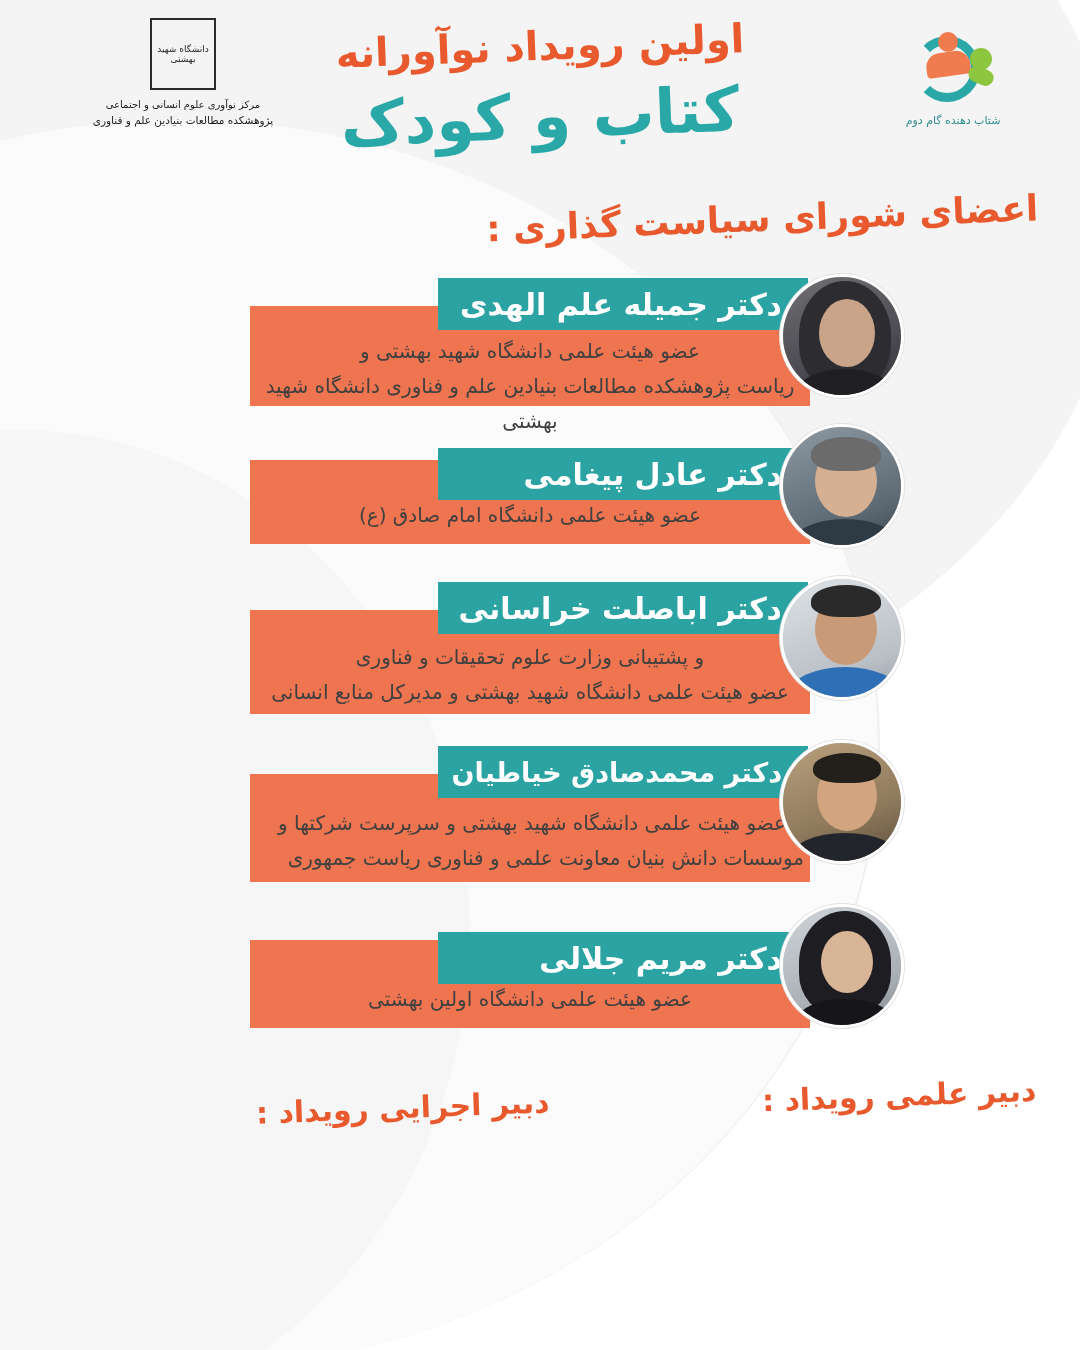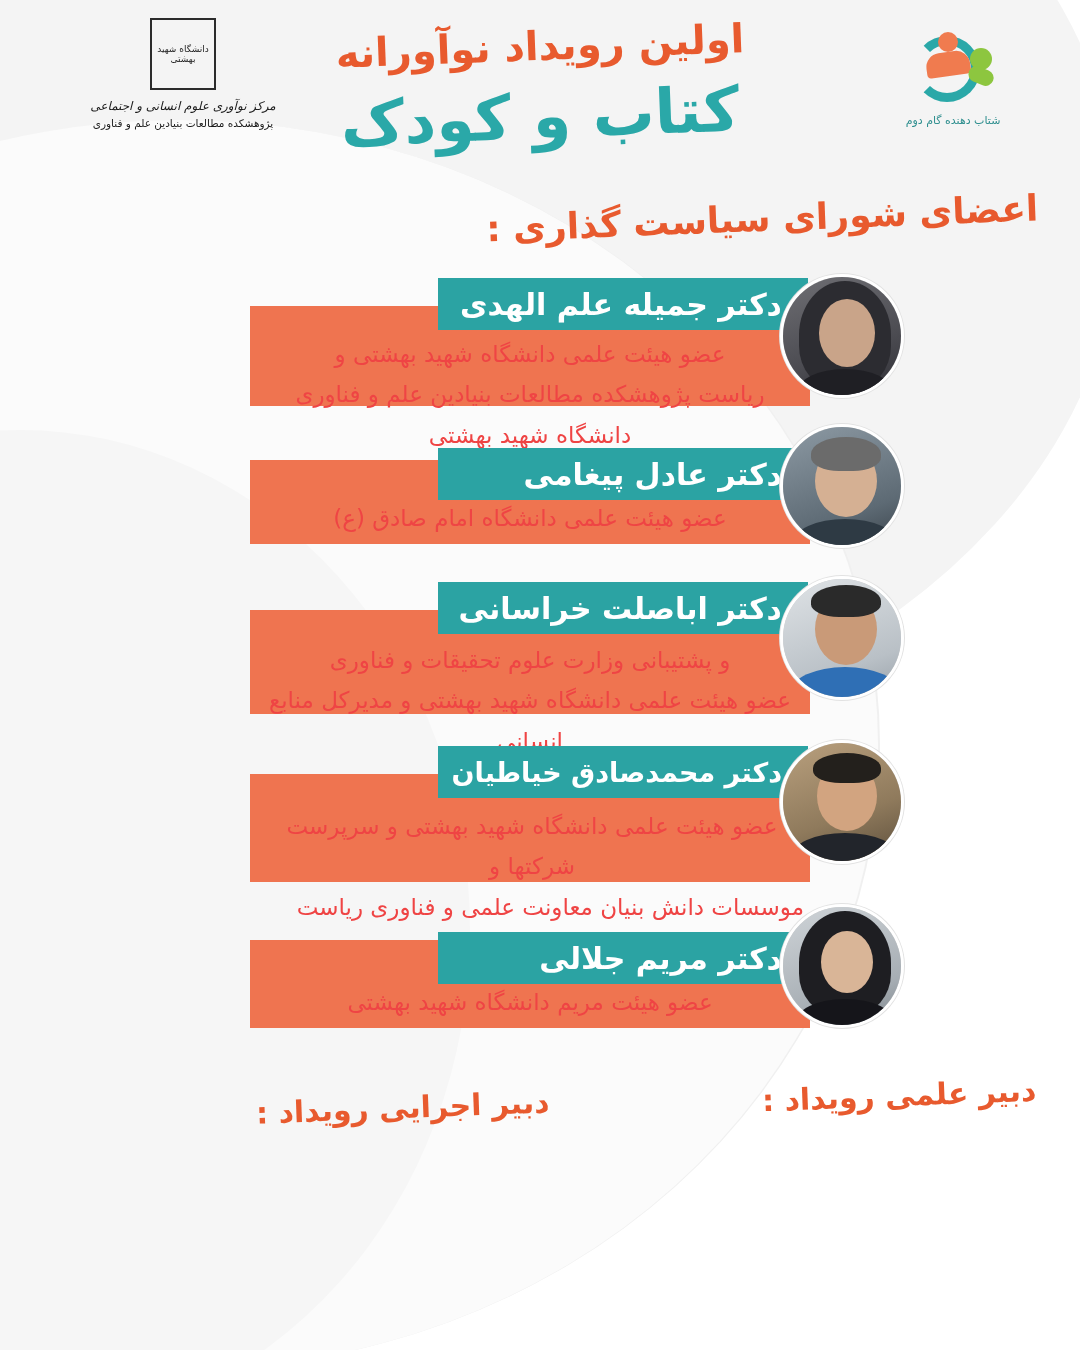--- a/index.html
+++ b/index.html
@@ -51,21 +51,21 @@
   }
   .logo-left .crest {
     width: 66px; height: 72px; margin: 0 auto;
     border: 2px solid #2b2b2b;
     display: flex; align-items: center; justify-content: center;
     font-size: 9px; line-height: 1.15; color: #1d1d1d;
     text-align: center; padding: 3px;
     font-family: "DejaVu Sans", sans-serif;
   }
   .logo-left .l1 {
-    font-size: 12px; color: #1b1b1b; margin-top: 9px; letter-spacing: .2px; font-style: italic;
+    font-size: 10px; color: #1b1b1b; margin-top: 9px; letter-spacing: .2px;
   }
   .logo-left .l2 {
     font-size: 10.5px; color: #1b1b1b; margin-top: 4px;
   }
 
   .logo-right {
     position: absolute; top: 32px; right: 52px;
     width: 150px; text-align: center;
   }
   .logo-right .mark {
@@ -144,22 +144,22 @@
     background: #2ba3a3;
     height: 52px;
     display: flex; align-items: center;
     justify-content: flex-start;
     padding-right: 26px;
     color: #ffffff;
     font-size: 30px; font-weight: bold;
   }
   .member .desc {
     position: absolute;
-    color: #ef4444;
-    font-size: 23px;
+    color: #404040;
+    font-size: 20px;
     line-height: 1.75;
     text-align: right;
     padding-right: 0;
   }
   .member .photo {
     position: absolute;
     width: 124px; height: 124px;
     border-radius: 50%;
     background: #cfcfcf;
     overflow: hidden;
@@ -293,21 +293,21 @@
         <div class="p-body" style="left:8px; top:90px; width:108px; height:48px; background:#22252b;"></div>
       </div>
     </div>
 
     <div class="member" style="height:140px;">
       <div class="orange-band" style="left:250px; top:30px; width:560px; height:88px;"></div>
       <div class="teal-band" style="left:438px; top:2px; width:370px;margin-top:20px;">
         <span>دکتر مریم جلالی</span>
       </div>
       <div class="desc" style="left:258px; top:72px; width:544px;">
-        <div style="text-align:center;">عضو هیئت مریم دانشگاه شهید بهشتی</div>
+        <div style="text-align:center;">عضو هیئت علمی دانشگاه اولین بهشتی</div>
       </div>
       <div class="photo" style="left:780px; top:-6px;">
         <div class="p-bg" style="background:linear-gradient(160deg,#cfd4d8 0%,#a7aeb4 70%,#7d858c 100%);"></div>
         <div class="p-hair" style="left:16px; top:4px; width:92px; height:104px; background:#1e1e22;"></div>
         <div class="p-head" style="left:38px; top:24px; width:52px; height:62px; background:#d9b597;"></div>
         <div class="p-body" style="left:12px; top:92px; width:100px; height:48px; background:#15151a;"></div>
       </div>
     </div>
 
   </div>

